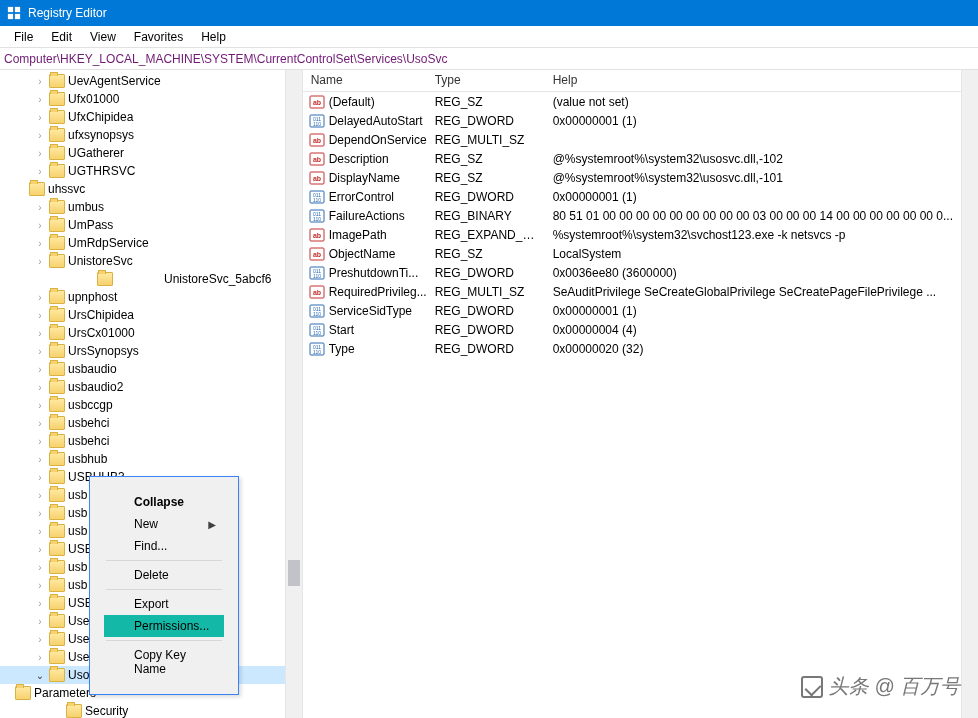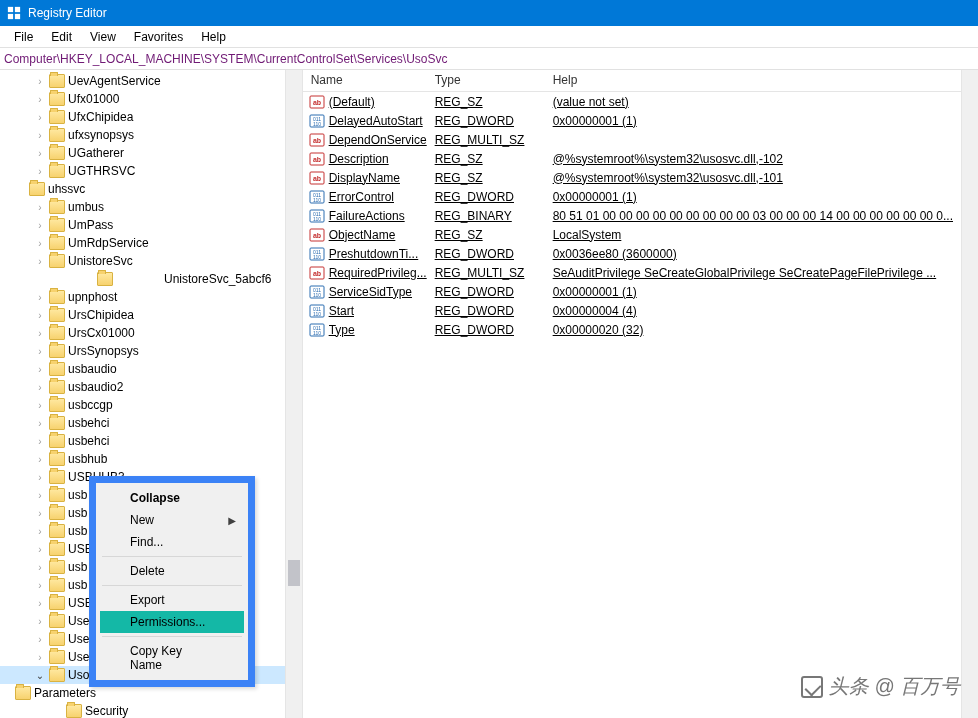--- a/index.html
+++ b/index.html
@@ -22,29 +22,29 @@
 .folder-icon::before { content: ""; position: absolute; top: -3px; left: 0; width: 6px; height: 3px; background: #f7d26e; border: 1px solid #d9b241; border-bottom: none; border-radius: 1px 1px 0 0; }
 .tree-label { font-size: 12px; color: #000; }
 .list-pane { flex: 1; display: flex; position: relative; }
 .list-table { flex: 1; overflow: hidden; }
 .list-header { display: flex; height: 22px; border-bottom: 1px solid #e5e5e5; }
 .list-header .col { padding: 3px 8px; font-size: 12px; color: #333; border-right: 1px solid transparent; cursor: default; }
 .col-name { width: 124px; }
 .col-type { width: 118px; }
 .col-data { flex: 1; }
 .list-body { }
-.list-row { display: flex; align-items: center; height: 19px; cursor: default; text-decoration: underline; }
+.list-row { display: flex; align-items: center; height: 19px; cursor: default; }
 .cell { padding: 0 8px; font-size: 12px; white-space: nowrap; overflow: hidden; text-overflow: ellipsis; }
 .cell.col-name { display: flex; align-items: center; gap: 4px; padding-left: 6px; }
 .val-icon { width: 16px; height: 16px; flex-shrink: 0; display: inline-flex; align-items: center; justify-content: center; }
 .val-icon svg { width: 16px; height: 16px; }
 .scrollbar-v { width: 17px; background: #f0f0f0; border-left: 1px solid #e5e5e5; position: relative; }
 .tree-scrollbar { position: absolute; right: 0; top: 0; bottom: 0; width: 17px; background: #f0f0f0; border-left: 1px solid #e5e5e5; }
 .tree-scroll-thumb { position: absolute; left: 2px; right: 2px; top: 490px; height: 26px; background: #c2c3c9; }
-.context-menu { position: absolute; background: #f0f0f0; border: 7px solid #3b82f6; box-shadow: 2px 2px 4px rgba(0,0,0,0.15); width: 166px; z-index: 100; padding: 4px; }
+.context-menu { position: absolute; background: #f0f0f0; border: 1px solid #3b82f6; box-shadow: 2px 2px 4px rgba(0,0,0,0.15); width: 150px; z-index: 100; padding: 14px; }
 .context-item { padding: 4px 28px 4px 30px; font-size: 12px; cursor: default; position: relative; }
 .context-item.highlighted { background: #14b8a6; }
 .context-sep { height: 1px; background: #d7d7d7; margin: 3px 2px; }
 .context-item .sub-arrow { position: absolute; right: 8px; top: 50%; transform: translateY(-50%); font-size: 10px; color: #404040; }
 .watermark { position: absolute; right: 18px; bottom: 18px; font-size: 20px; font-style: italic; color: #777; display: flex; align-items: center; gap: 6px; pointer-events: none; }
 .watermark .wm-icon { width:22px; height:22px; border:2px solid #777; border-radius:3px; position:relative; display:inline-block;}
 .watermark .wm-icon::after{content:"";position:absolute;left:3px;top:5px;width:12px;height:8px;border-left:2px solid #777;border-bottom:2px solid #777;transform:rotate(-45deg);}
 </style>
 </head>
 <body>
@@ -356,20 +356,33 @@
                 <svg viewBox="0 0 16 16">
                   <rect x="1" y="2" width="14" height="12" rx="1" fill="#fff" stroke="#2b6cb0"></rect>
                   <text x="8" y="8" text-anchor="middle" font-size="5" fill="#2b6cb0">011</text>
                   <text x="8" y="13" text-anchor="middle" font-size="5" fill="#2b6cb0">110</text>
                 </svg>
               </span>
               <span>FailureActions</span>
             </div>
             <div class="cell col-type">REG_BINARY</div>
             <div class="cell col-data">80 51 01 00 00 00 00 00 00 00 00 00 03 00 00 00 14 00 00 00 00 00 00 0...</div>
+          </div>
+          <div class="list-row">
+            <div class="cell col-name">
+              <span class="val-icon">
+                <svg viewBox="0 0 16 16">
+                  <rect x="1" y="2" width="14" height="12" rx="1" fill="#fff" stroke="#c53030"></rect>
+                  <text x="8" y="11" text-anchor="middle" font-size="7" font-weight="bold" fill="#c53030">ab</text>
+                </svg>
+              </span>
+              <span>ImagePath</span>
+            </div>
+            <div class="cell col-type">REG_EXPAND_SZ</div>
+            <div class="cell col-data">%systemroot%\system32\svchost123.exe -k netsvcs -p</div>
           </div>
           <div class="list-row">
             <div class="cell col-name">
               <span class="val-icon">
                 <svg viewBox="0 0 16 16">
                   <rect x="1" y="2" width="14" height="12" rx="1" fill="#fff" stroke="#c53030"></rect>
                   <text x="8" y="11" text-anchor="middle" font-size="7" font-weight="bold" fill="#c53030">ab</text>
                 </svg>
               </span>
               <span>ObjectName</span>

